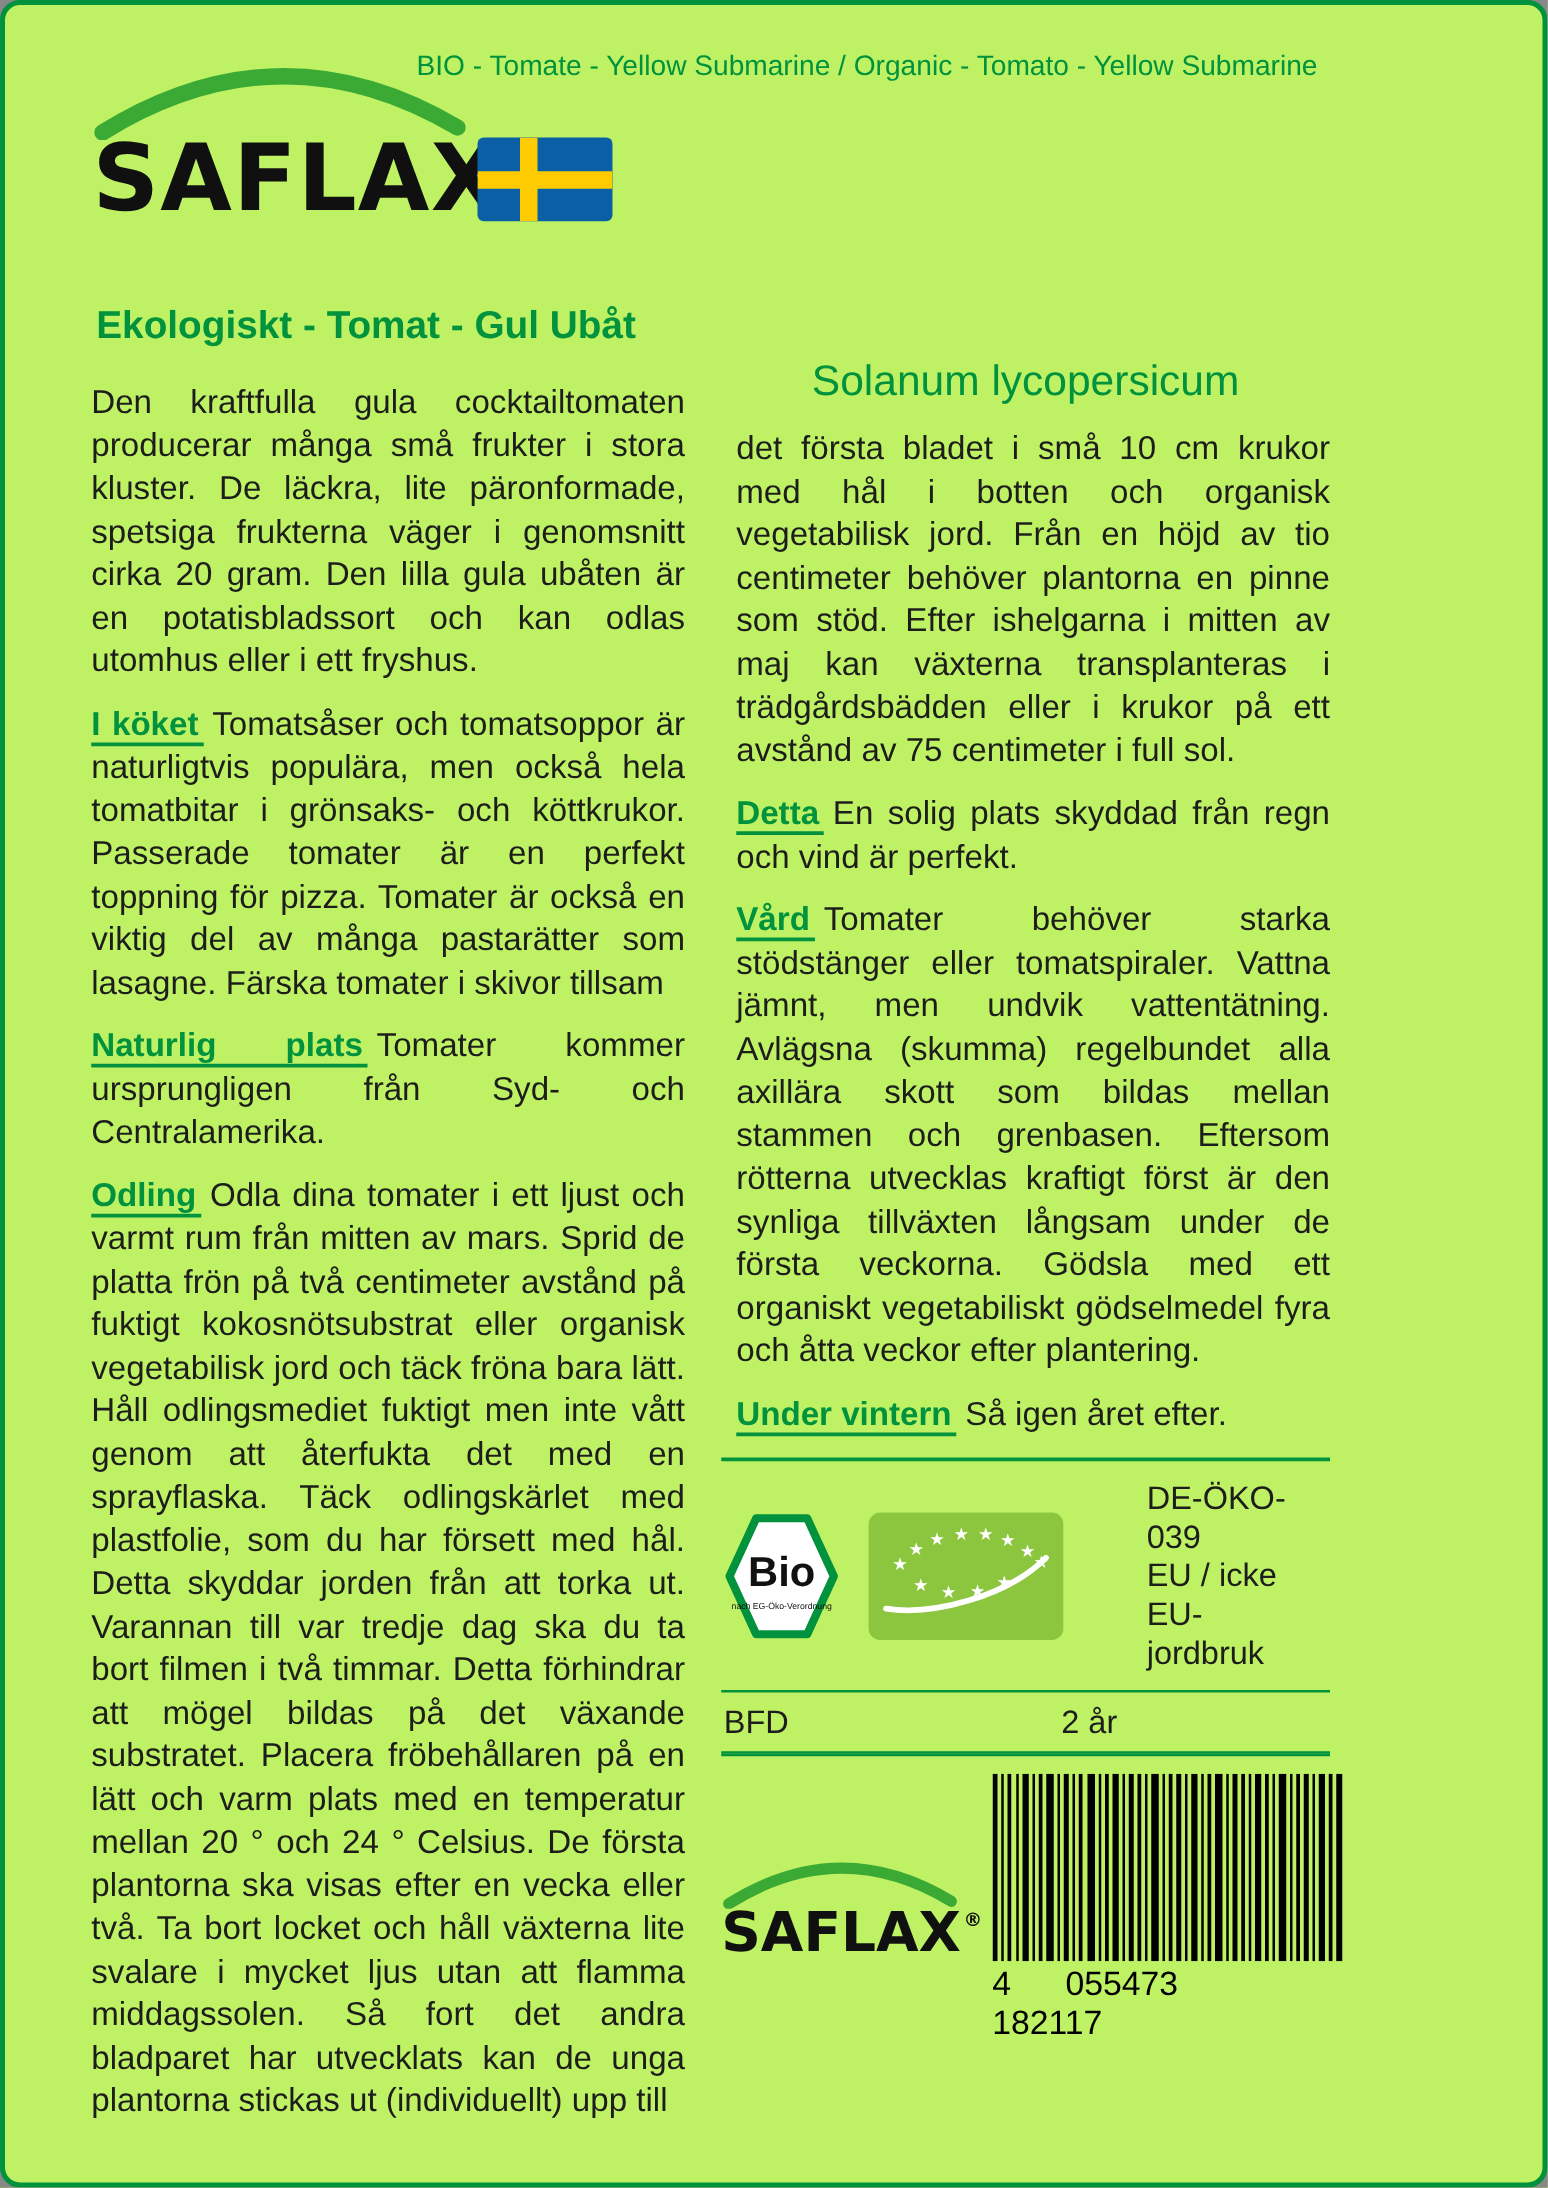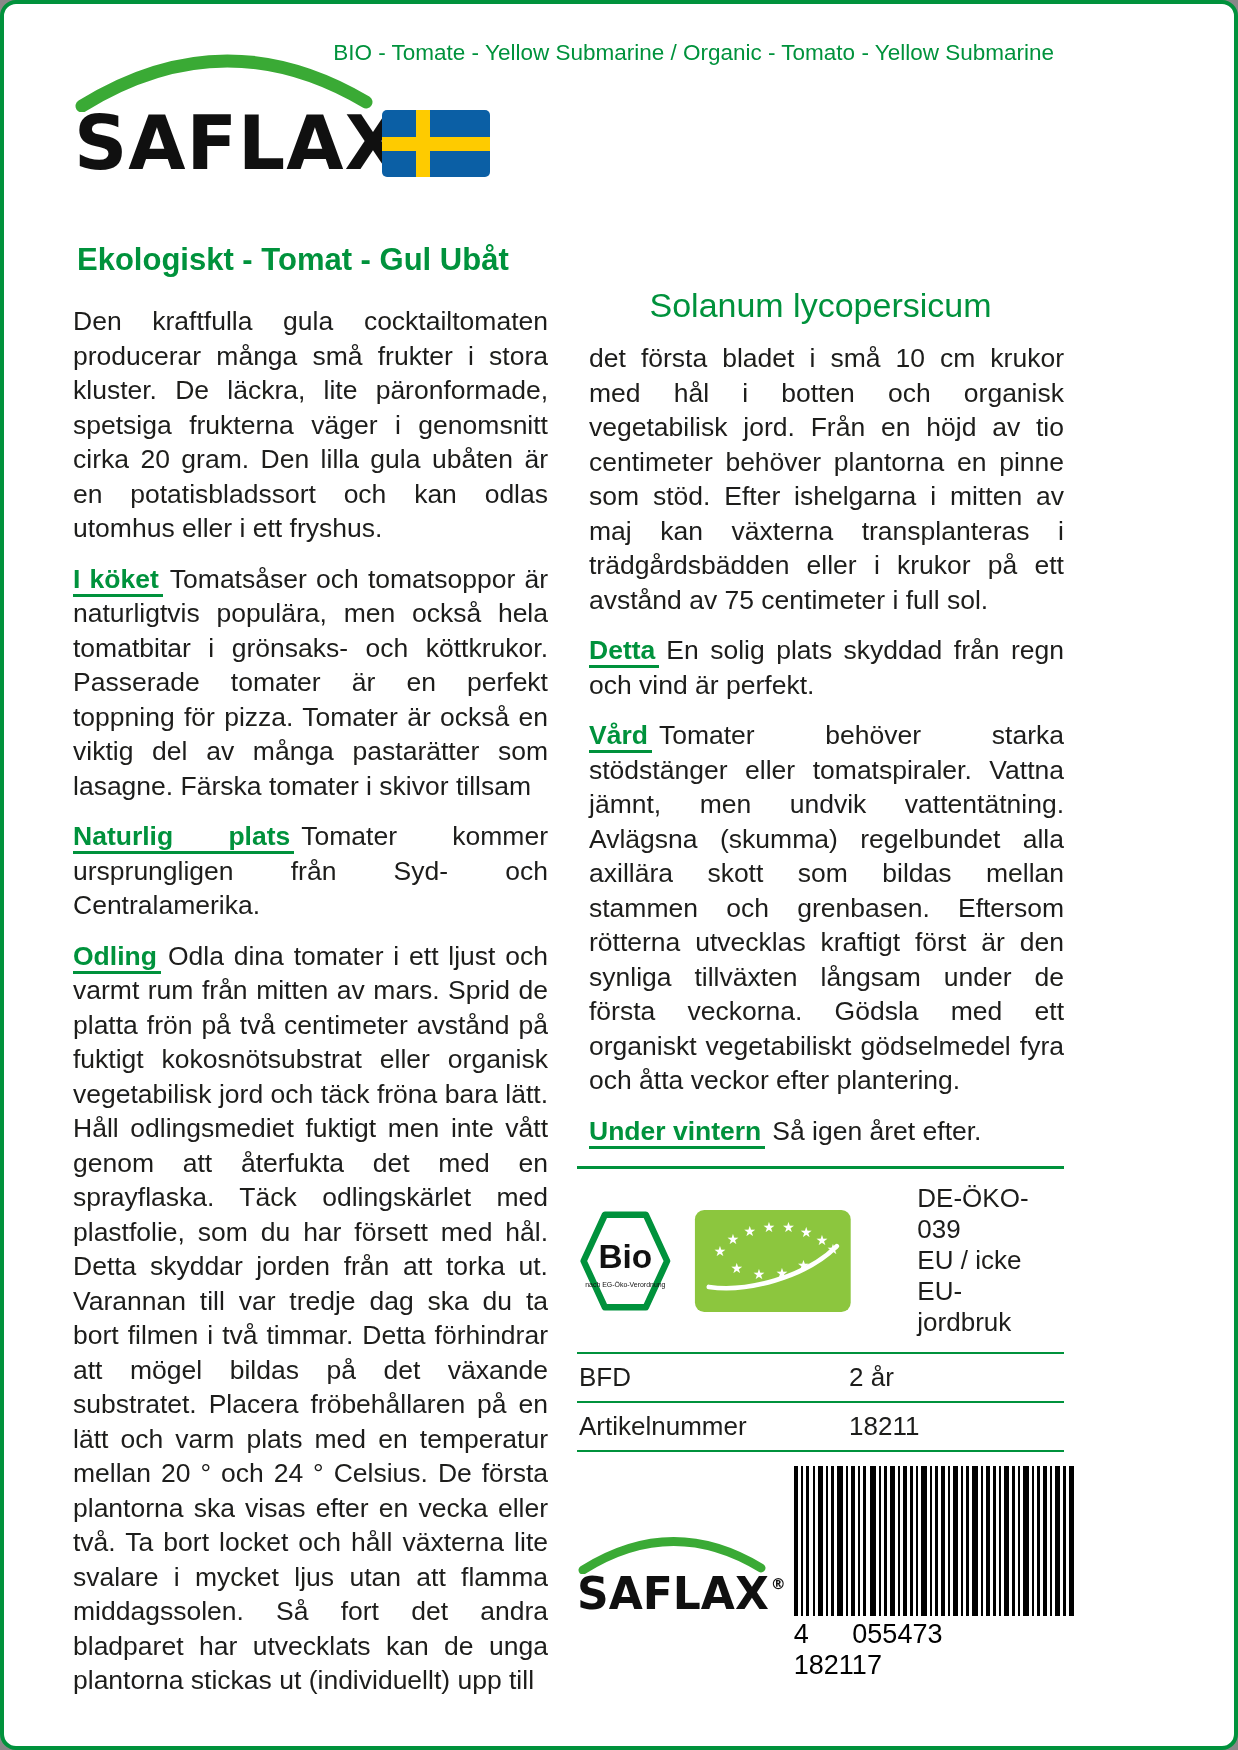--- a/index.html
+++ b/index.html
@@ -9,21 +9,21 @@
     --ink:#1d1d1b;
     --eu-green:#8cc63e;
     --flag-blue:#0b5fa5;
     --flag-yellow:#fecb00;
   }
   *{box-sizing:border-box;}
   html,body{margin:0;padding:0;background:#888;}
   .page{
     position:relative;
     width:1238px;height:1750px;
-    background:#ffffff;
+    background:#bef264;
     border:4px solid var(--green);
     border-radius:16px;
     overflow:hidden;
     font-family:"Liberation Sans","DejaVu Sans",sans-serif;
     color:var(--ink);
   }
   .top-line{
     position:absolute;top:36px;left:120px;right:180px;
     text-align:right;font-size:22.5px;color:var(--green);
   }
@@ -144,24 +144,20 @@
 EU / icke EU-
 jordbruk</div>
       </div>
 
       <div class="rule thin"></div>
       <div class="info-row">
         <span class="info-label">BFD</span>
         <span class="info-value">2 år</span>
       </div>
       <div class="rule thin"></div>
-      <div class="info-row">
-        <span class="info-label">Artikelnummer</span>
-        <span class="info-value">18211</span>
-      </div>
       <div class="rule thin"></div>
 
       <div class="bottom-row">
         <div class="logo logo-bottom">
           <svg width="190" height="42" viewBox="0 0 190 42">
             <path d="M6 38 Q95 -18 184 36" fill="none" stroke="#3aaa35" stroke-width="9" stroke-linecap="round"></path>
           </svg>
           <div class="logo-text"><span>SAFLAX</span><span class="reg">®</span></div>
         </div>
 

